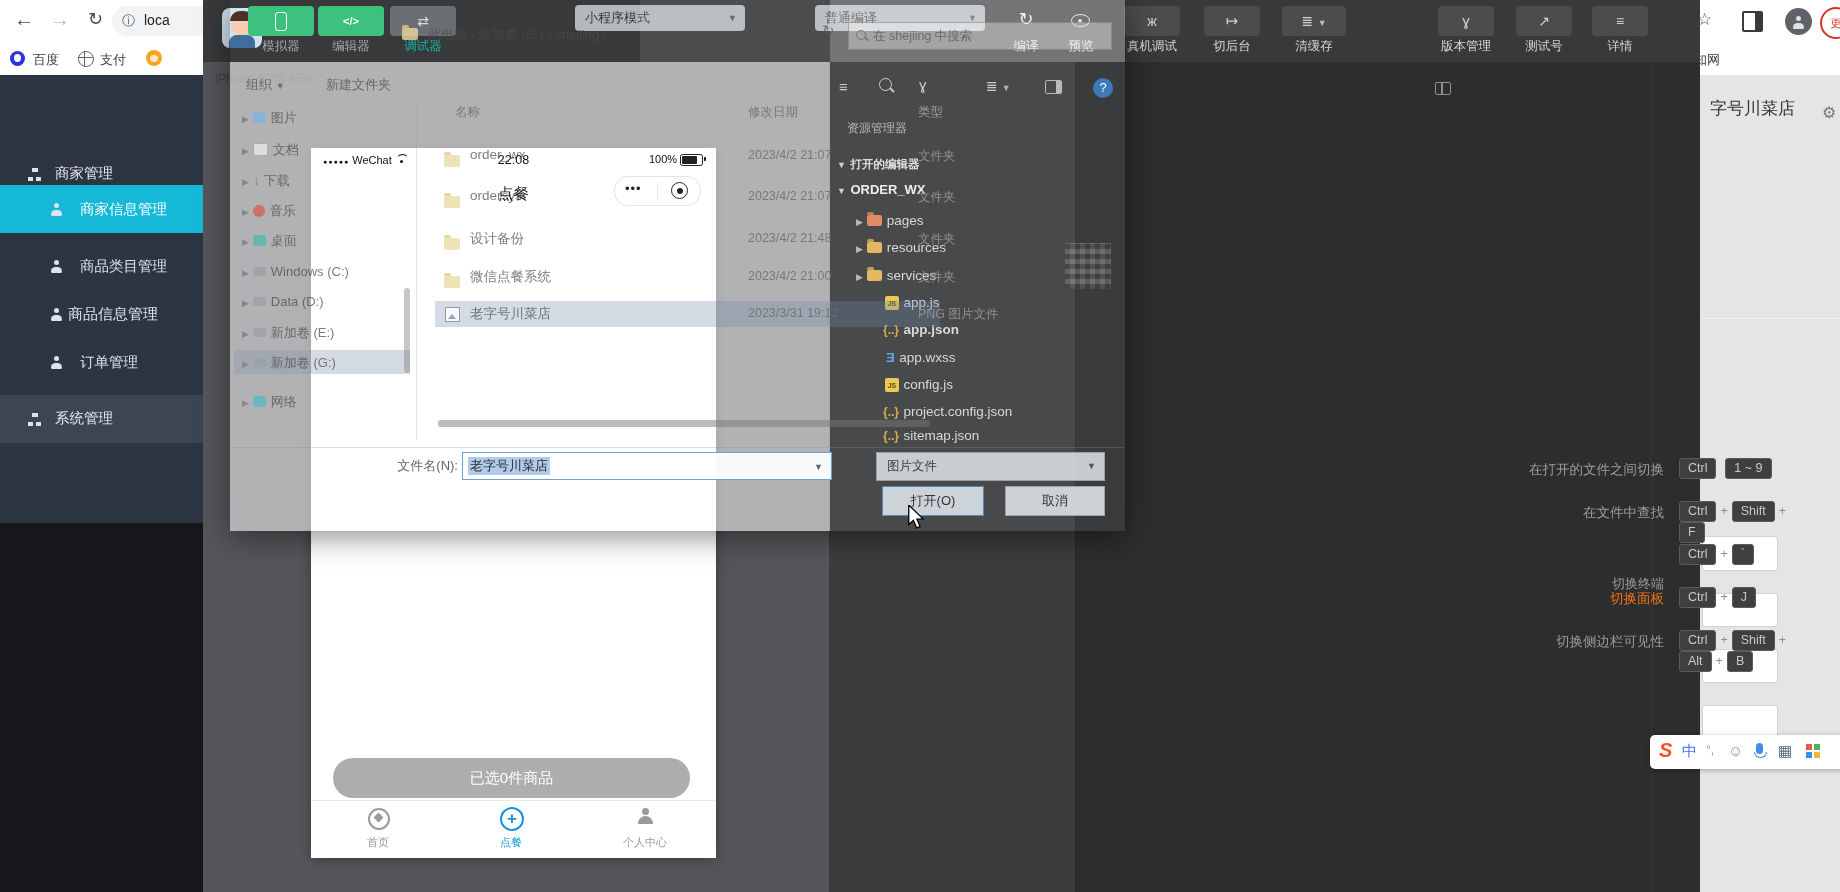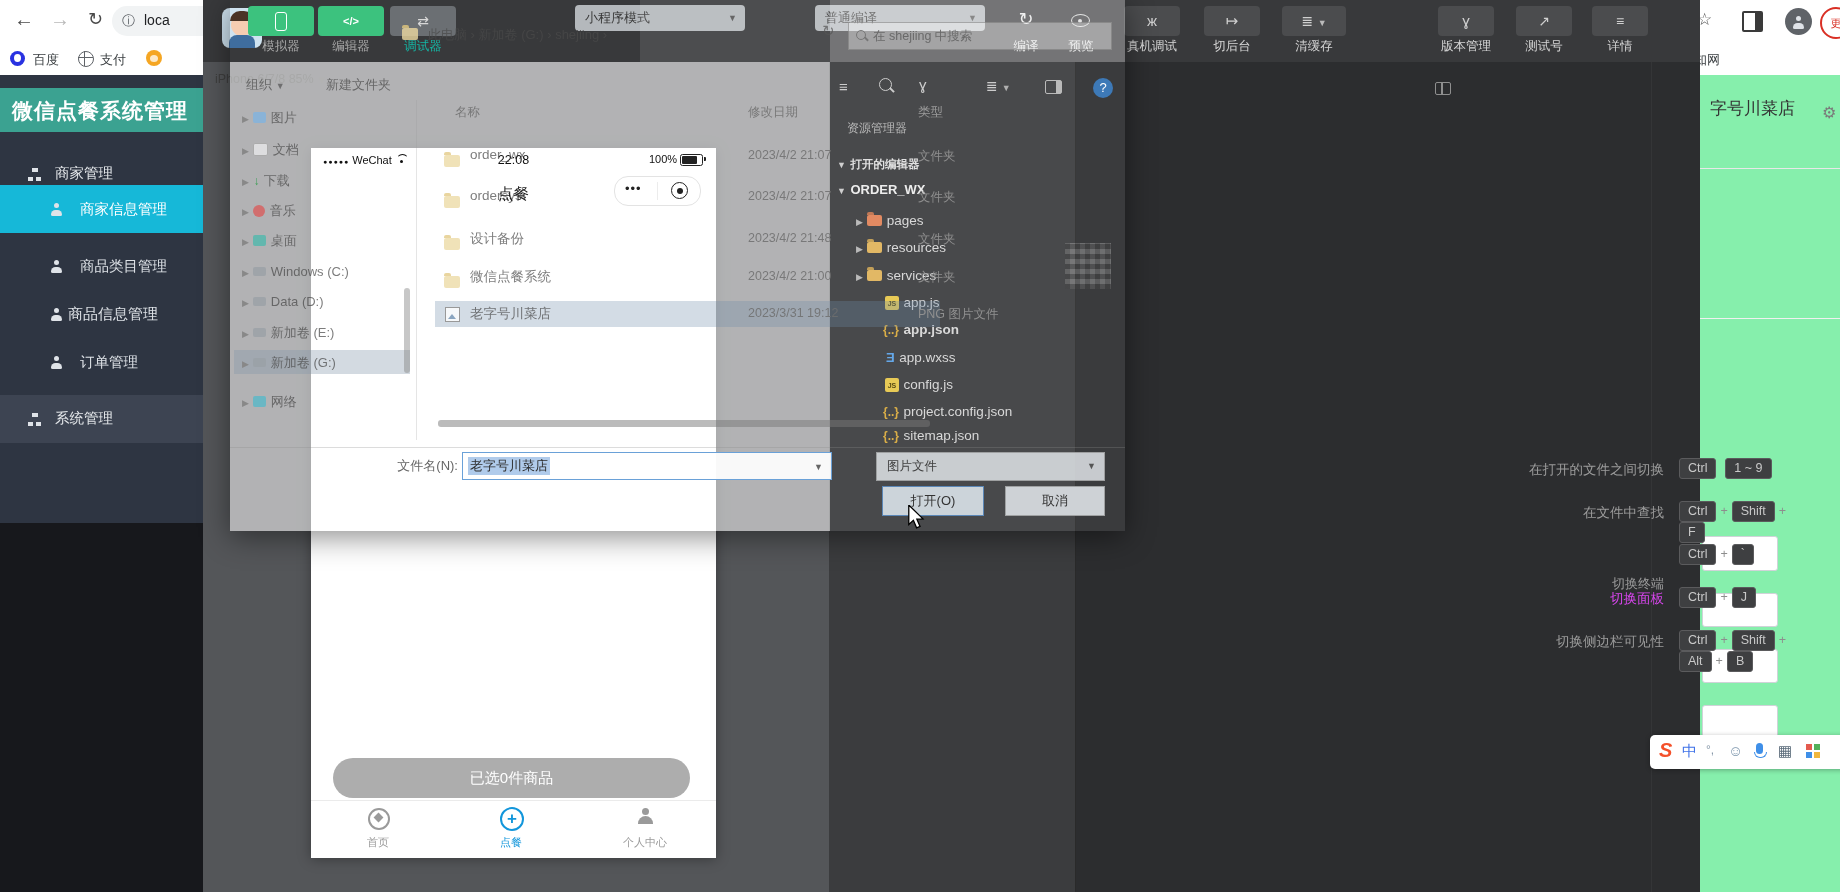--- a/index.html
+++ b/index.html
@@ -72,23 +72,20 @@
     <span class="a" style="left:-1px;top:5px;width:15px;height:3px;border-top:1.5px solid #5f6368;"></span>
   </span>
   <span class="a" style="left:100px;top:7px;font-size:13px;color:#3c4043;">支付</span>
   <span class="a" style="left:146px;top:6px;width:16px;height:16px;border-radius:50%;background:#f5a623;">
     <span class="a" style="left:4px;top:5px;width:8px;height:7px;border-radius:50%;background:#fde9c8;"></span>
   </span>
   <span class="a clip" style="left:1694px;top:7px;width:60px;font-size:13px;color:#3c4043;"><span>知网</span></span>
 </div>
 
 <div class="a clip" style="left:0;top:75px;width:203px;height:817px;background:#2e3542;">
-  <div class="a clip" style="left:0;top:13px;width:203px;height:44px;background:#3ba291;">
-    <span class="a nowrap" style="left:12px;top:9px;font-size:21px;font-weight:bold;color:#fff;letter-spacing:1px;">微信点餐系统管理</span>
-  </div>
   <div class="a" style="left:0;top:82px;width:203px;height:40px;">
     <span class="i-org a" style="left:27px;top:10px;"></span>
     <span class="a" style="left:55px;top:7px;font-size:14.5px;color:#e6e9ec;">商家管理</span>
   </div>
   <div class="a" style="left:0;top:110px;width:203px;height:48px;background:#16b8d8;">
     <span class="i-person a" style="left:50px;top:17px;"></span>
     <span class="a" style="left:80px;top:15px;font-size:14.5px;color:#fff;">商家信息管理</span>
   </div>
   <div class="a" style="left:0;top:172px;width:203px;height:40px;">
     <span class="i-person a" style="left:50px;top:12px;"></span>
@@ -102,21 +99,21 @@
     <span class="i-person a" style="left:50px;top:12px;"></span>
     <span class="a" style="left:80px;top:10px;font-size:14.5px;color:#dde1e6;">订单管理</span>
   </div>
   <div class="a" style="left:0;top:320px;width:203px;height:48px;background:#3d4452;">
     <span class="i-org a" style="left:27px;top:17px;"></span>
     <span class="a" style="left:55px;top:14px;font-size:14.5px;color:#e6e9ec;">系统管理</span>
   </div>
   <div class="a" style="left:0;top:448px;width:203px;height:369px;background:#17181c;"></div>
 </div>
 
-<div class="a" style="left:1700px;top:75px;width:140px;height:817px;background:#86efac;">
+<div class="a" style="left:1700px;top:75px;width:140px;height:817px;background:#e5e5e5;">
   <span class="a nowrap" style="left:10px;top:22px;font-size:17px;color:#333;">字号川菜店</span>
   <span class="a" style="left:122px;top:28px;font-size:16px;color:#7a7a7a;">⚙</span>
   <div class="a" style="left:0;top:93px;width:140px;height:1px;background:#e8e8e8;"></div>
   <div class="a" style="left:0;top:243px;width:140px;height:1px;background:#f0f0f0;"></div>
   <div class="a" style="left:2px;top:461px;width:74px;height:33px;border:1px solid #d0d3d8;border-radius:3px;background:#fff;"></div>
   <div class="a" style="left:2px;top:518px;width:74px;height:32px;border:1px solid #d0d3d8;border-radius:3px;background:#fff;"></div>
   <div class="a" style="left:2px;top:574px;width:74px;height:32px;border:1px solid #d0d3d8;border-radius:3px;background:#fff;"></div>
   <div class="a" style="left:2px;top:630px;width:74px;height:32px;border:1px solid #d0d3d8;border-radius:3px;background:#fff;"></div>
 </div>
 
@@ -264,21 +261,21 @@
     </div>
     <div class="a" style="left:277px;top:439px;width:460px;height:24px;">
       <span class="a" style="left:0;top:3px;width:311px;text-align:right;font-size:13.5px;color:#9c9c9c;">在文件中查找</span>
       <span class="a" style="left:326px;top:0;"><span class="kbd">Ctrl</span><span class="plus">+</span><span class="kbd">Shift</span><span class="plus">+</span><span class="kbd">F</span></span>
     </div>
     <div class="a" style="left:277px;top:482px;width:460px;height:24px;">
       <span class="a" style="left:0;top:3px;width:311px;text-align:right;font-size:13px;color:#9c9c9c;margin-top:28px;">切换终端</span>
       <span class="a" style="left:326px;top:0;"><span class="kbd">Ctrl</span><span class="plus">+</span><span class="kbd">`</span></span>
     </div>
     <div class="a" style="left:277px;top:525px;width:460px;height:24px;">
-      <span class="a" style="left:0;top:3px;width:311px;text-align:right;font-size:13.5px;color:#d946ef;">切换面板</span>
+      <span class="a" style="left:0;top:3px;width:311px;text-align:right;font-size:13.5px;color:#f97316;">切换面板</span>
       <span class="a" style="left:326px;top:0;"><span class="kbd">Ctrl</span><span class="plus">+</span><span class="kbd">J</span></span>
     </div>
     <div class="a" style="left:277px;top:568px;width:460px;height:24px;">
       <span class="a" style="left:0;top:3px;width:311px;text-align:right;font-size:13.5px;color:#9c9c9c;">切换侧边栏可见性</span>
       <span class="a" style="left:326px;top:0;"><span class="kbd">Ctrl</span><span class="plus">+</span><span class="kbd">Shift</span><span class="plus">+</span><span class="kbd">Alt</span><span class="plus">+</span><span class="kbd">B</span></span>
     </div>
   </div>
 </div>
 
 <div class="a" style="left:230px;top:0;width:895px;height:531px;z-index:50;box-shadow:0 6px 28px rgba(0,0,0,.45);">

